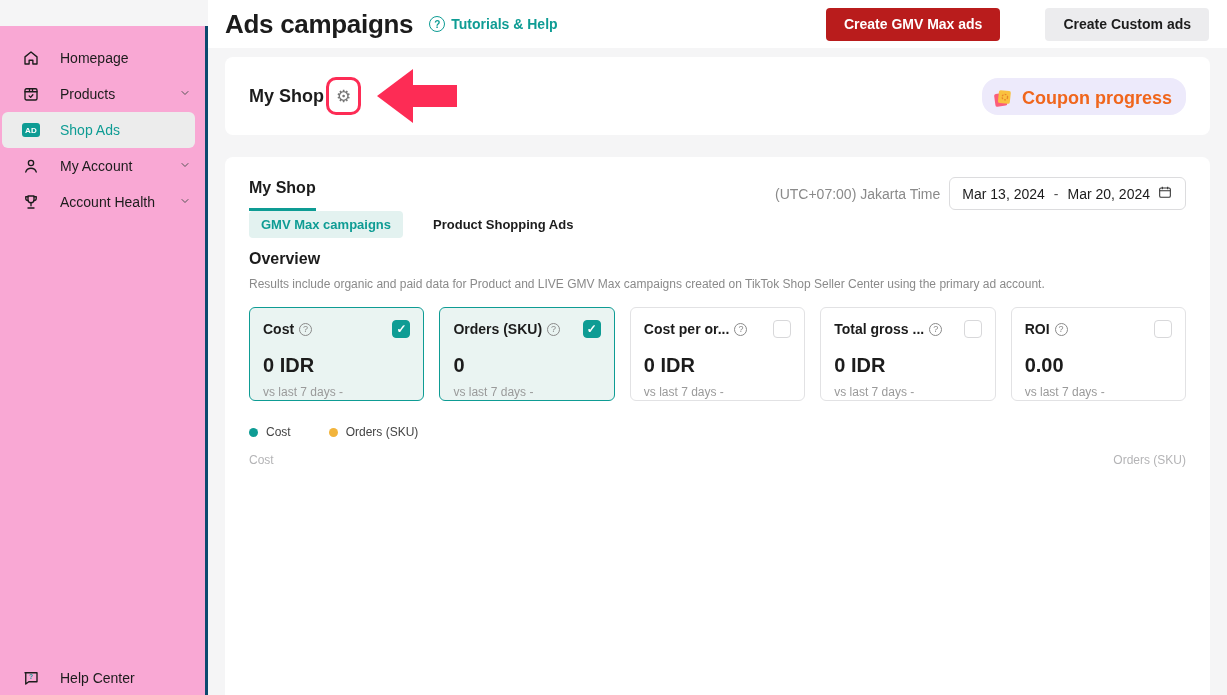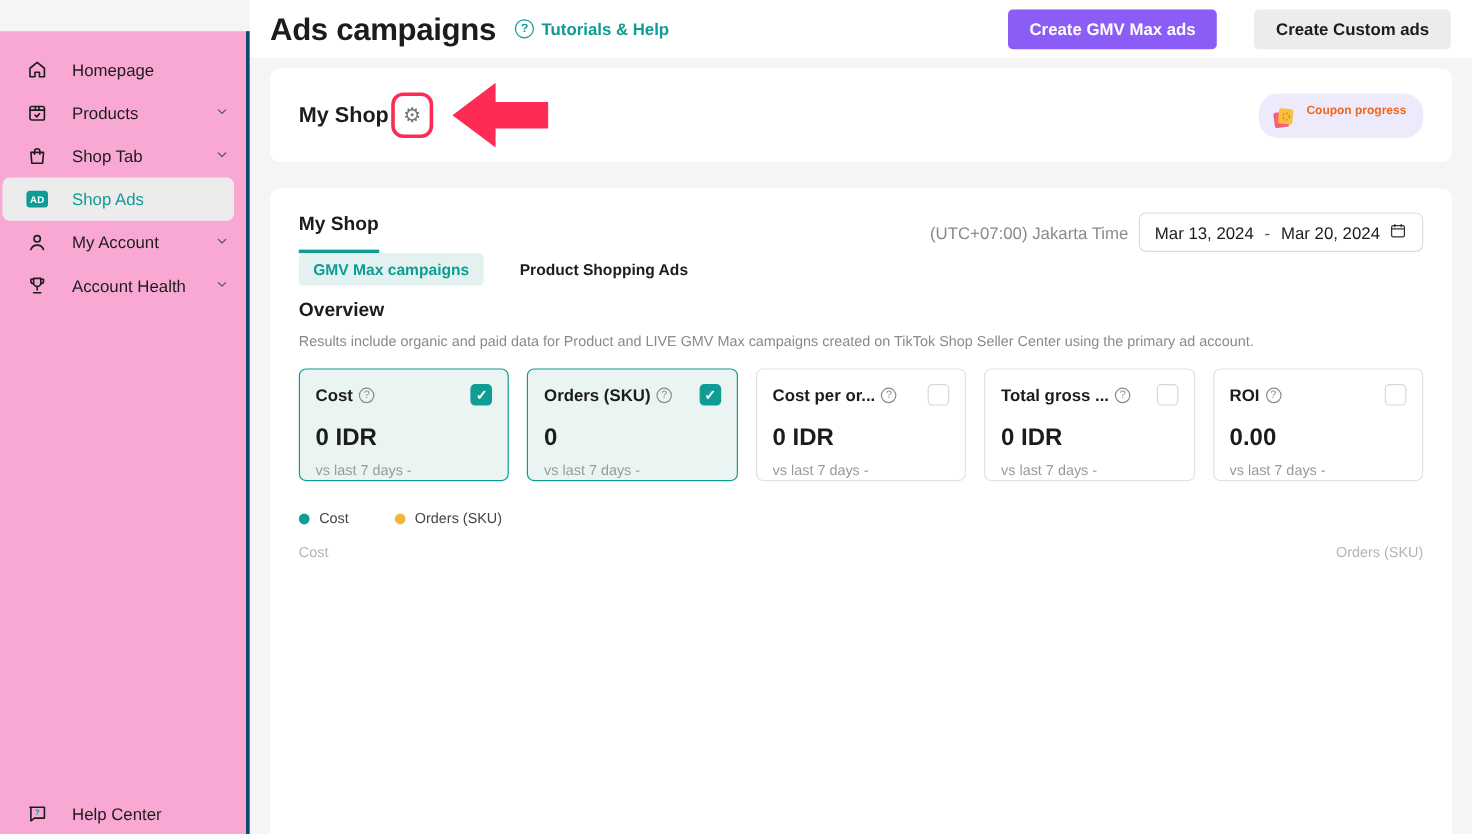--- a/index.html
+++ b/index.html
@@ -24,35 +24,35 @@
   
   .main { flex:1; display:flex; flex-direction:column; min-width:0; }
   .topbar { height:48px; background:#fff; display:flex; align-items:center; padding:0 18px 0 17px; gap:16px; flex:none; }
   .page-title { font-size:26px; font-weight:700; letter-spacing:-.3px; }
   .tutorials { display:flex; align-items:center; gap:6px; color:#0e9c94; font-size:14px; font-weight:700; cursor:pointer; }
   .q-pin { width:16px; height:16px; border:1.6px solid #0e9c94; border-radius:50%; color:#0e9c94; font-size:10px; font-weight:700;
     display:flex; align-items:center; justify-content:center; }
   .topbar-spacer { margin-left:auto; }
   .btn { height:33px; border:none; border-radius:4px; padding:0 18px; font-size:14px; font-weight:700; cursor:pointer;
     font-family:"Liberation Sans", sans-serif; }
-  .btn-primary { background:#8b5cf6; color:#fff; margin-right:15px; }
+  .btn-primary { background:#b91c1c; color:#fff; margin-right:29px; }
   .btn-secondary { background:#ececee; color:#1c1c1c; }
 
   .content { flex:1; padding:9px 17px 0 17px; overflow:hidden; }
   .card { background:#fff; border-radius:8px; }
 
   
   .banner { height:78px; display:flex; align-items:center; padding:0 24px; margin-bottom:22px; }
   .banner-title { font-size:18px; font-weight:700; }
   .annot-box { width:35px; height:38px; border:3.5px solid #fd2c55; border-radius:10px; background:#fff;
     display:flex; align-items:center; justify-content:center; margin-left:2px; }
   .gear { color:#777; font-size:17px; line-height:1; }
   .annot-arrow { margin-left:16px; height:54px; }
-  .coupon { margin-left:auto; display:flex; align-items:flex-start; gap:8px; background:#edeafb; border-radius:16px;
-    padding:9px 14px 6px 10px; color:#f0661c; font-size:10px; font-weight:700; cursor:pointer; }
+  .coupon { margin-left:auto; display:flex; align-items:flex-end; gap:8px; background:#edeafb; border-radius:16px;
+    padding:9px 14px 6px 10px; color:#f0661c; font-size:18px; font-weight:700; cursor:pointer; }
 
   
   .panel { height:560px; padding:22px 24px; }
   .panel-head { display:flex; align-items:flex-start; }
   .shop-tab { font-size:16px; font-weight:600; padding-bottom:11px; border-bottom:3px solid #0e9c94; cursor:pointer; }
   .head-right { margin-left:auto; display:flex; align-items:center; gap:9px; margin-top:-2px; }
   .timezone { color:#8a8a8a; font-size:14px; }
   .date-box { display:flex; align-items:center; gap:7px; border:1px solid #dcdcde; border-radius:6px;
     padding:6px 12px; font-size:14px; font-weight:500; cursor:pointer; background:#fff; }
   .date-sep { color:#555; padding:0 2px; }
@@ -113,34 +113,20 @@
             </svg>
         </span>
         <span>Products</span>
         <span class="chev">
           <svg width="12" height="12" viewBox="0 0 24 24">
               <path d="M6 9l6 6 6-6"></path>
             </svg>
         </span>
       </div>
 
-      <div class="nav-item">
-        <span class="ico">
-          <svg width="18" height="18" viewBox="0 0 24 24">
-              <path d="M5 8h14l-1 12H6L5 8z"></path>
-              <path d="M9 10V7a3 3 0 0 1 6 0v3"></path>
-            </svg>
-        </span>
-        <span>Shop Tab</span>
-        <span class="chev">
-          <svg width="12" height="12" viewBox="0 0 24 24">
-              <path d="M6 9l6 6 6-6"></path>
-            </svg>
-        </span>
-      </div>
 
       <div class="nav-item active">
         <span class="ico">
             <span class="ad-badge">AD</span>
           </span>
         <span>Shop Ads</span>
       </div>
 
 
       <div class="nav-item">

